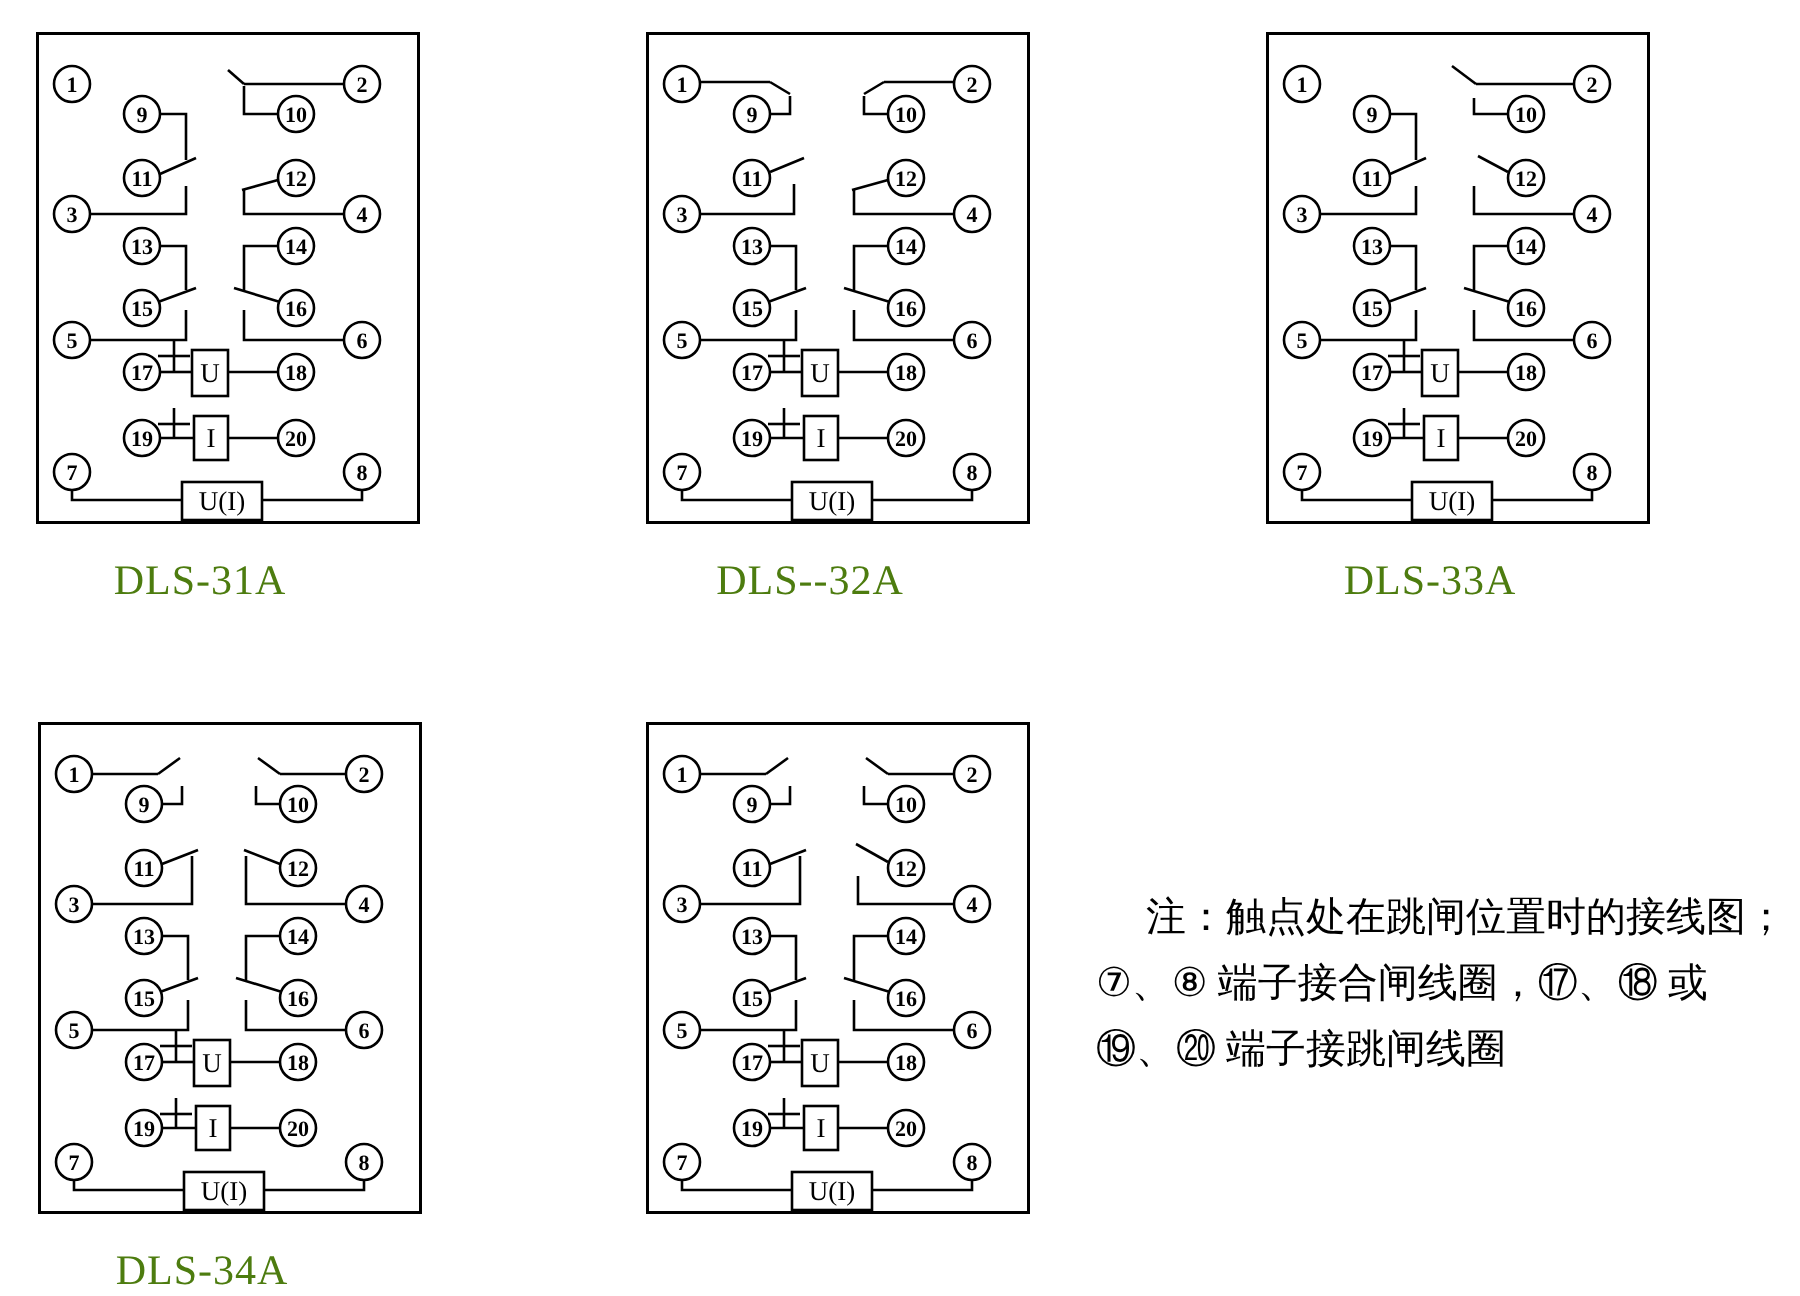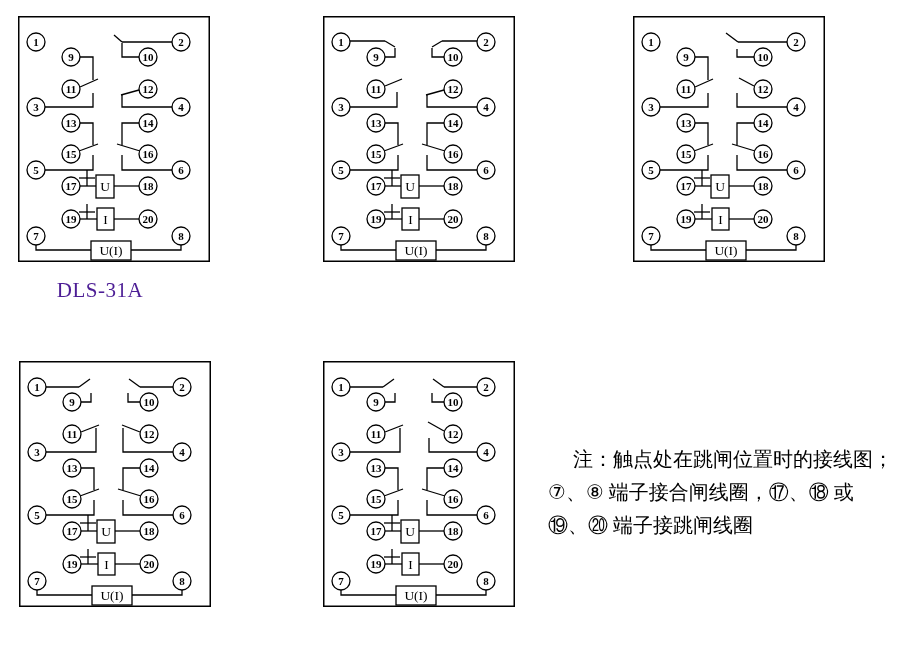--- a/index.html
+++ b/index.html
@@ -14,21 +14,21 @@
   .pos-0{left:18px;top:16px}
   .pos-1{left:323px;top:16px}
   .pos-2{left:633px;top:16px}
   .pos-3{left:19px;top:361px}
   .pos-4{left:323px;top:361px}
   .diagram-canvas{position:absolute;left:0;top:0;width:192px;height:246px}
   .dlabel{
     position:absolute;left:-14px;top:262px;width:192px;
     text-align:center;
     font:21px "Liberation Serif","DejaVu Serif",serif;
-    letter-spacing:.5px;color:#4c1d95;white-space:nowrap;
+    letter-spacing:.5px;color:#4d7c0f;white-space:nowrap;
   }
   svg text{
     font-family:"Liberation Serif","DejaVu Serif",serif;
     fill:#000;
   }
   .note{
     position:absolute;left:548px;top:443px;width:372px;
     font:20px/33px "Liberation Serif","DejaVu Serif","DejaVu Sans",serif;
     color:#000;
   }
@@ -183,20 +183,21 @@
         <text x="130" y="173.8" text-anchor="middle" font-size="11" font-weight="600">18</text>
         <circle cx="53" cy="203" r="9" fill="#ffffff" stroke="#000000" stroke-width="1.3"></circle>
         <text x="53" y="206.8" text-anchor="middle" font-size="11" font-weight="600">19</text>
         <circle cx="130" cy="203" r="9" fill="#ffffff" stroke="#000000" stroke-width="1.3"></circle>
         <text x="130" y="206.8" text-anchor="middle" font-size="11" font-weight="600">20</text>
         <circle cx="18" cy="220" r="9" fill="#ffffff" stroke="#000000" stroke-width="1.3"></circle>
         <text x="18" y="223.8" text-anchor="middle" font-size="11" font-weight="600">7</text>
         <circle cx="163" cy="220" r="9" fill="#ffffff" stroke="#000000" stroke-width="1.3"></circle>
         <text x="163" y="223.8" text-anchor="middle" font-size="11" font-weight="600">8</text>
       </svg></div>
+  <figcaption class="dlabel">DLS--32A</figcaption>
 </figure>
 
 <figure class="diagram pos-2">
   <div class="diagram-canvas"><svg width="192" height="246" viewBox="0 0 192 246">
         <rect x="0.75" y="0.75" width="190.5" height="244.5" fill="none" stroke="#000000" stroke-width="1.5"></rect>
         <polyline points="62,107 75,107 75,129" fill="none" stroke="#000000" stroke-width="1.3"></polyline>
         <polyline points="61,135 80,128" fill="none" stroke="#000000" stroke-width="1.3"></polyline>
         <polyline points="27,154 75,154 75,139" fill="none" stroke="#000000" stroke-width="1.3"></polyline>
         <polyline points="121,107 104,107 104,129" fill="none" stroke="#000000" stroke-width="1.3"></polyline>
         <polyline points="122,135 99,128" fill="none" stroke="#000000" stroke-width="1.3"></polyline>
@@ -259,20 +260,21 @@
         <text x="130" y="173.8" text-anchor="middle" font-size="11" font-weight="600">18</text>
         <circle cx="53" cy="203" r="9" fill="#ffffff" stroke="#000000" stroke-width="1.3"></circle>
         <text x="53" y="206.8" text-anchor="middle" font-size="11" font-weight="600">19</text>
         <circle cx="130" cy="203" r="9" fill="#ffffff" stroke="#000000" stroke-width="1.3"></circle>
         <text x="130" y="206.8" text-anchor="middle" font-size="11" font-weight="600">20</text>
         <circle cx="18" cy="220" r="9" fill="#ffffff" stroke="#000000" stroke-width="1.3"></circle>
         <text x="18" y="223.8" text-anchor="middle" font-size="11" font-weight="600">7</text>
         <circle cx="163" cy="220" r="9" fill="#ffffff" stroke="#000000" stroke-width="1.3"></circle>
         <text x="163" y="223.8" text-anchor="middle" font-size="11" font-weight="600">8</text>
       </svg></div>
+  <figcaption class="dlabel">DLS-33A</figcaption>
 </figure>
 
 <figure class="diagram pos-3">
   <div class="diagram-canvas"><svg width="192" height="246" viewBox="0 0 192 246">
         <rect x="0.75" y="0.75" width="190.5" height="244.5" fill="none" stroke="#000000" stroke-width="1.5"></rect>
         <polyline points="62,107 75,107 75,129" fill="none" stroke="#000000" stroke-width="1.3"></polyline>
         <polyline points="61,135 80,128" fill="none" stroke="#000000" stroke-width="1.3"></polyline>
         <polyline points="27,154 75,154 75,139" fill="none" stroke="#000000" stroke-width="1.3"></polyline>
         <polyline points="121,107 104,107 104,129" fill="none" stroke="#000000" stroke-width="1.3"></polyline>
         <polyline points="122,135 99,128" fill="none" stroke="#000000" stroke-width="1.3"></polyline>
@@ -337,20 +339,21 @@
         <text x="130" y="173.8" text-anchor="middle" font-size="11" font-weight="600">18</text>
         <circle cx="53" cy="203" r="9" fill="#ffffff" stroke="#000000" stroke-width="1.3"></circle>
         <text x="53" y="206.8" text-anchor="middle" font-size="11" font-weight="600">19</text>
         <circle cx="130" cy="203" r="9" fill="#ffffff" stroke="#000000" stroke-width="1.3"></circle>
         <text x="130" y="206.8" text-anchor="middle" font-size="11" font-weight="600">20</text>
         <circle cx="18" cy="220" r="9" fill="#ffffff" stroke="#000000" stroke-width="1.3"></circle>
         <text x="18" y="223.8" text-anchor="middle" font-size="11" font-weight="600">7</text>
         <circle cx="163" cy="220" r="9" fill="#ffffff" stroke="#000000" stroke-width="1.3"></circle>
         <text x="163" y="223.8" text-anchor="middle" font-size="11" font-weight="600">8</text>
       </svg></div>
+  <figcaption class="dlabel">DLS-34A</figcaption>
 </figure>
 
 <figure class="diagram pos-4">
   <div class="diagram-canvas"><svg width="192" height="246" viewBox="0 0 192 246">
         <rect x="0.75" y="0.75" width="190.5" height="244.5" fill="none" stroke="#000000" stroke-width="1.5"></rect>
         <polyline points="62,107 75,107 75,129" fill="none" stroke="#000000" stroke-width="1.3"></polyline>
         <polyline points="61,135 80,128" fill="none" stroke="#000000" stroke-width="1.3"></polyline>
         <polyline points="27,154 75,154 75,139" fill="none" stroke="#000000" stroke-width="1.3"></polyline>
         <polyline points="121,107 104,107 104,129" fill="none" stroke="#000000" stroke-width="1.3"></polyline>
         <polyline points="122,135 99,128" fill="none" stroke="#000000" stroke-width="1.3"></polyline>

